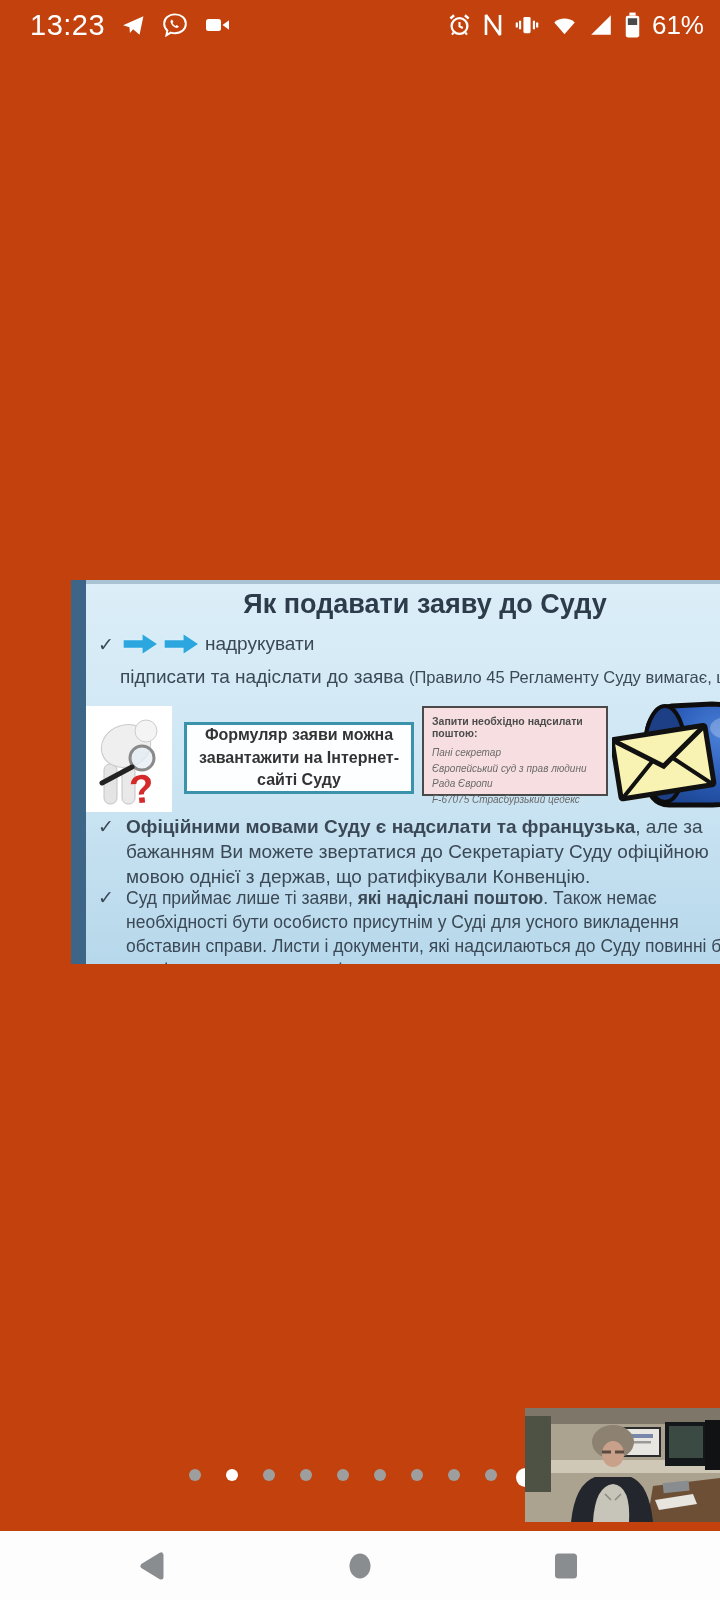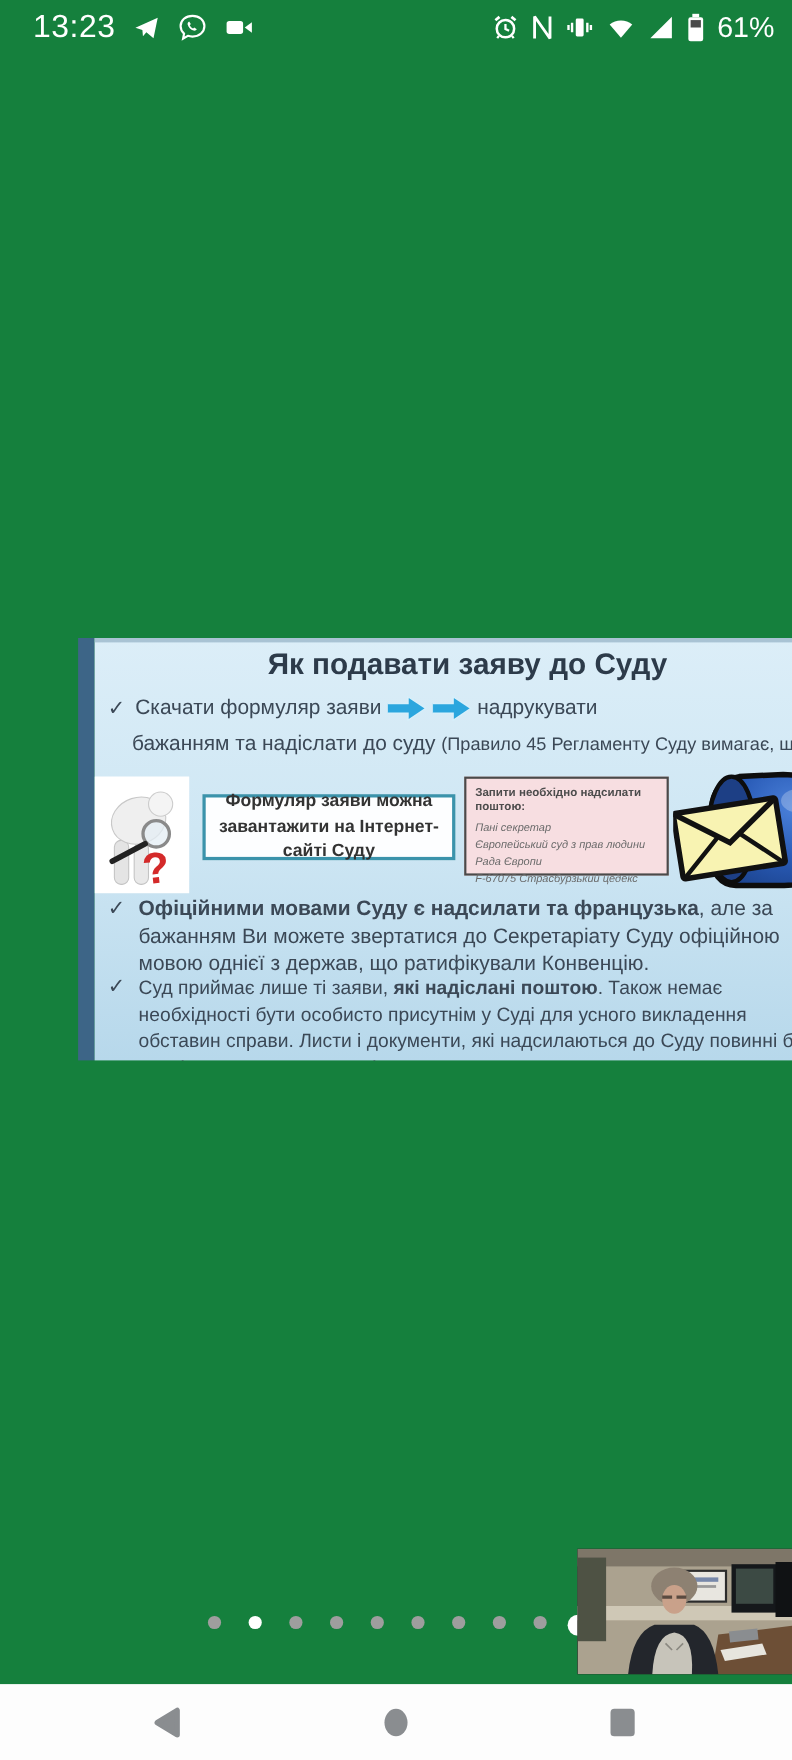--- a/index.html
+++ b/index.html
@@ -1,16 +1,16 @@
 <!DOCTYPE html>
 <html><head>
 <meta charset="utf-8">
 <style>
   html,body{margin:0;padding:0;background:#000;}
-  .phone{position:relative;width:720px;height:1600px;background:#15803d;overflow:hidden;
+  .phone{position:relative;width:720px;height:1600px;background:#c2410c;overflow:hidden;
          font-family:"Liberation Sans",sans-serif;}
 
   
   .status-bar{position:absolute;top:0;left:0;width:720px;height:50px;color:#fff;}
   .sb-left{position:absolute;left:30px;top:0;height:50px;display:flex;align-items:center;gap:16px;}
   .sb-time{font-size:29px;letter-spacing:.5px;}
   .sb-right{position:absolute;right:16px;top:0;height:50px;display:flex;align-items:center;gap:11px;text-align:center;}
   .sb-batt-txt{font-size:26px;}
   .sicon{display:block;}
 
@@ -24,21 +24,21 @@
 
   .b1-line1{position:absolute;left:12px;top:52px;display:flex;align-items:center;gap:5px;
             font-size:19px;white-space:nowrap;}
   .b1-line2{position:absolute;left:34px;top:86px;font-size:19px;white-space:nowrap;}
   .b1-note{font-size:16.5px;}
   .b1-line3{position:absolute;left:34px;top:113px;font-size:16.5px;white-space:nowrap;}
   .check{font-size:19px;margin-right:4px;}
   .arrow-svg{flex:0 0 auto;}
 
   .qbox{position:absolute;left:0;top:126px;width:86px;height:106px;background:#fff;}
-  .formbox{position:absolute;left:98px;top:142px;width:230px;height:60px;background:#fdfeff;
+  .formbox{position:absolute;left:98px;top:142px;width:230px;height:72px;background:#fdfeff;
            border:3px solid #3b93ab;display:flex;align-items:center;justify-content:center;
            text-align:center;font-size:16px;font-weight:600;color:#333;line-height:1.4;padding:2px 6px;box-sizing:border-box;}
   .pinkbox{position:absolute;left:336px;top:126px;width:186px;height:90px;background:#f7dee1;
            border:2px solid #4a4a4a;box-sizing:border-box;padding:7px 8px 0 8px;color:#5d5d5d;}
   .pink-head{font-size:10.5px;font-weight:bold;color:#4c4c4c;margin-bottom:6px;}
   .pink-line{font-size:10px;line-height:1.55;color:#6a6a6a;font-style:italic;}
   .mailbox{position:absolute;left:526px;top:112px;}
 
   .bullet{position:absolute;left:12px;display:flex;}
   .bullet .check-col{width:24px;flex:0 0 24px;}
@@ -114,32 +114,31 @@
   </div>
 
   <div class="slide">
     <div class="slide-accent"></div>
     <div class="slide-body">
       <div class="slide-topstrip"></div>
       <div class="slide-title">Як подавати заяву до Суду</div>
 
       <div class="b1-line1">
         <span class="check">✓</span>
-        <span>Скачати формуляр заяви</span>
         <svg class="arrow-svg" width="36" height="24" viewBox="0 0 40 26">
           <polygon points="0,8 21,8 21,1 39,13 21,25 21,18 0,18" fill="#2ba6de" stroke="#d7effa" stroke-width="1.5"></polygon>
         </svg>
         <svg class="arrow-svg" width="36" height="24" viewBox="0 0 40 26">
           <polygon points="0,8 21,8 21,1 39,13 21,25 21,18 0,18" fill="#2ba6de" stroke="#d7effa" stroke-width="1.5"></polygon>
         </svg>
         <span>надрукувати</span>
 
       </div>
       <div class="b1-line2">
-        <span>бажанням та надіслати до суду </span><span class="b1-note">(Правило 45 Регламенту Суду вимагає, щоб заява була</span>
+        <span>підписати та надіслати до заява </span><span class="b1-note">(Правило 45 Регламенту Суду вимагає, щоб заява була</span>
       </div>
 
       <div class="qbox">
         <svg width="86" height="106" viewBox="0 0 86 106">
           <rect x="0" y="0" width="86" height="106" fill="#ffffff"></rect>
           <rect x="18" y="58" width="13" height="40" rx="6" fill="#e4e4e4" stroke="#c4c4c4"></rect>
           <rect x="36" y="60" width="13" height="38" rx="6" fill="#e9e9e9" stroke="#c4c4c4"></rect>
           <ellipse cx="40" cy="40" rx="25" ry="21" fill="#efefef" stroke="#c8c8c8" transform="rotate(-18 40 40)"></ellipse>
           <circle cx="60" cy="25" r="11" fill="#f4f4f4" stroke="#cccccc"></circle>
           <circle cx="56" cy="52" r="12" fill="rgba(228,238,244,0.75)" stroke="#8a8a8a" stroke-width="3"></circle>

